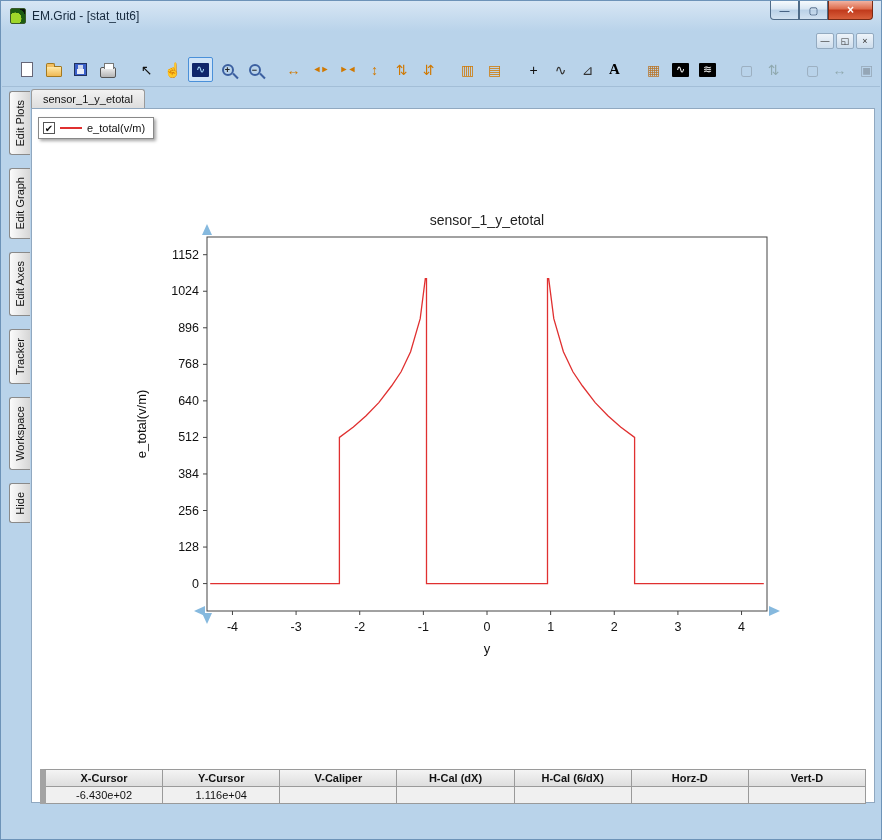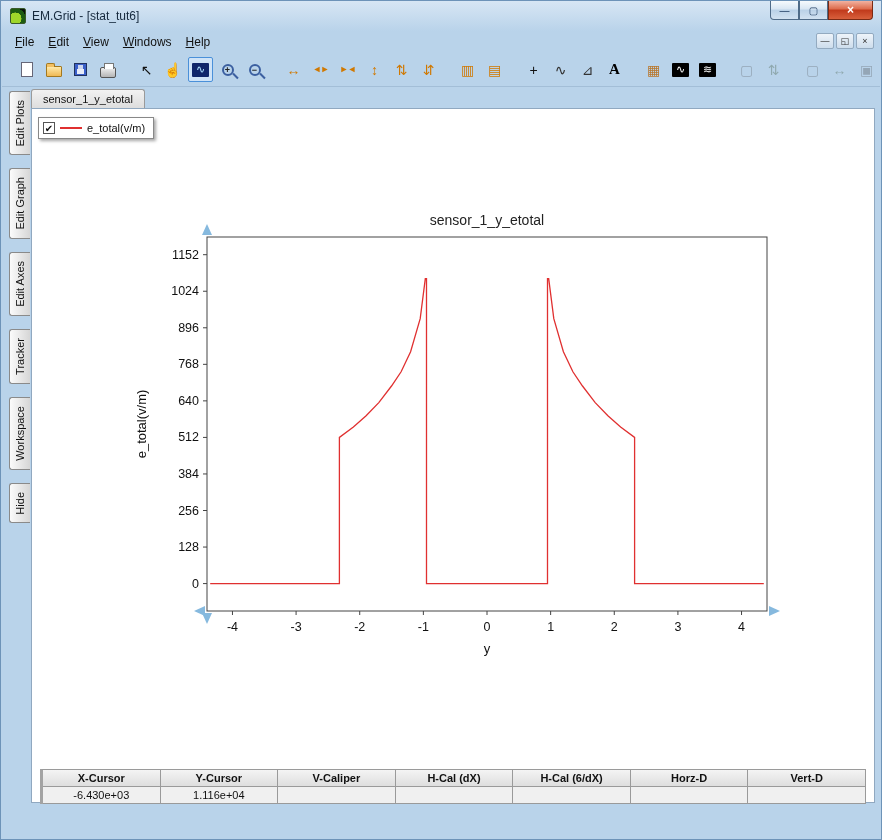--- a/index.html
+++ b/index.html
@@ -123,21 +123,21 @@
     font-size: 10px; line-height: 11px; text-align: center; color: #111;
   }
   .legend .line-sample { width: 22px; height: 2px; background: #e03030; }
   .legend .legend-label { font-size: 11px; color: #111; }
   
   #chart { position: absolute; left: 100px; top: 95px; width: 650px; height: 470px; }
   
   .status-table {
     position: absolute; left: 8px; top: 660px; right: 8px;
     display: grid; grid-template-columns: repeat(7, 1fr);
-    border-left: 3px solid #a3a3a3; border-top: 1px solid #9a9a9a;
+    border-left: 6px solid #a3a3a3; border-top: 1px solid #9a9a9a;
     font-size: 11px;
   }
   .status-cell {
     height: 17px; display: flex; align-items: center; justify-content: center;
     border-right: 1px solid #9a9a9a; border-bottom: 1px solid #9a9a9a;
     color: #111; overflow: hidden;
   }
   .status-cell.header { background: linear-gradient(#f4f4f4, #dedede); font-weight: bold; }
   .status-cell.value { background: #f0f0f0; }
 </style>
@@ -150,27 +150,20 @@
     <div class="app-icon"></div>
     <span class="title-text">EM.Grid - [stat_tut6]</span>
     <div class="win-controls">
       <div class="win-btn min">—</div>
       <div class="win-btn">▢</div>
       <div class="win-btn close">×</div>
     </div>
   </div>
 
   <div class="menubar">
-    <div id="menu-items" style="display:flex;">
-        <div class="menu-item">File</div>
-        <div class="menu-item">Edit</div>
-        <div class="menu-item">View</div>
-        <div class="menu-item">Windows</div>
-        <div class="menu-item">Help</div>
-      </div>
     <div class="mdi-controls">
       <div class="mdi-btn">—</div>
       <div class="mdi-btn">◱</div>
       <div class="mdi-btn">×</div>
     </div>
   </div>
 
   <div class="toolbar">
     <span id="toolbar-icons" style="display:flex; align-items:center;">
         <span class="tbtn">
@@ -347,21 +340,21 @@
         </svg></div>
 
     <div class="status-table" id="status-table">
         <div class="status-cell header">X-Cursor</div>
         <div class="status-cell header">Y-Cursor</div>
         <div class="status-cell header">V-Caliper</div>
         <div class="status-cell header">H-Cal (dX)</div>
         <div class="status-cell header">H-Cal (6/dX)</div>
         <div class="status-cell header">Horz-D</div>
         <div class="status-cell header">Vert-D</div>
-        <div class="status-cell value">-6.430e+03</div>
+        <div class="status-cell value">-6.430e+02</div>
         <div class="status-cell value">1.116e+04</div>
         <div class="status-cell value"></div>
         <div class="status-cell value"></div>
         <div class="status-cell value"></div>
         <div class="status-cell value"></div>
         <div class="status-cell value"></div>
       </div>
   </div>
 
 </div>

